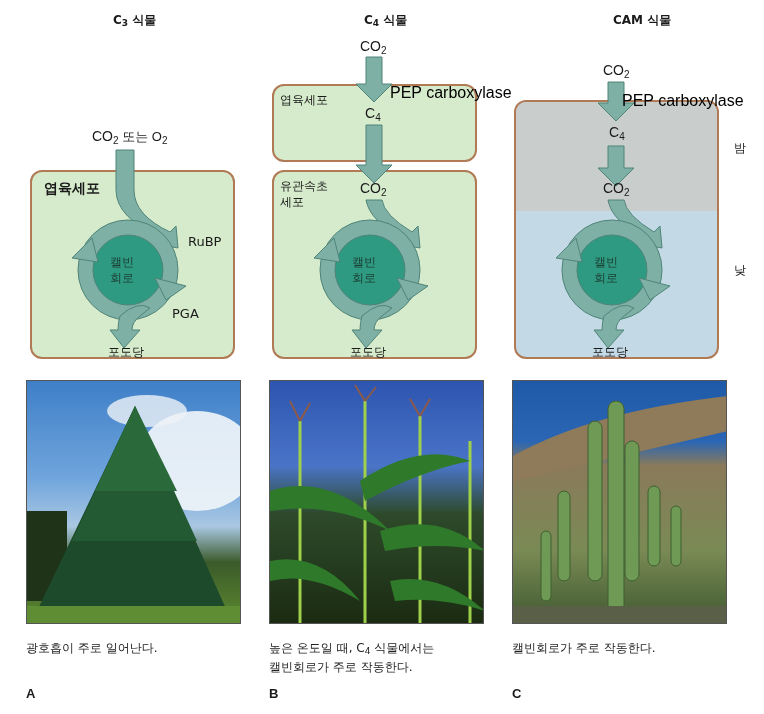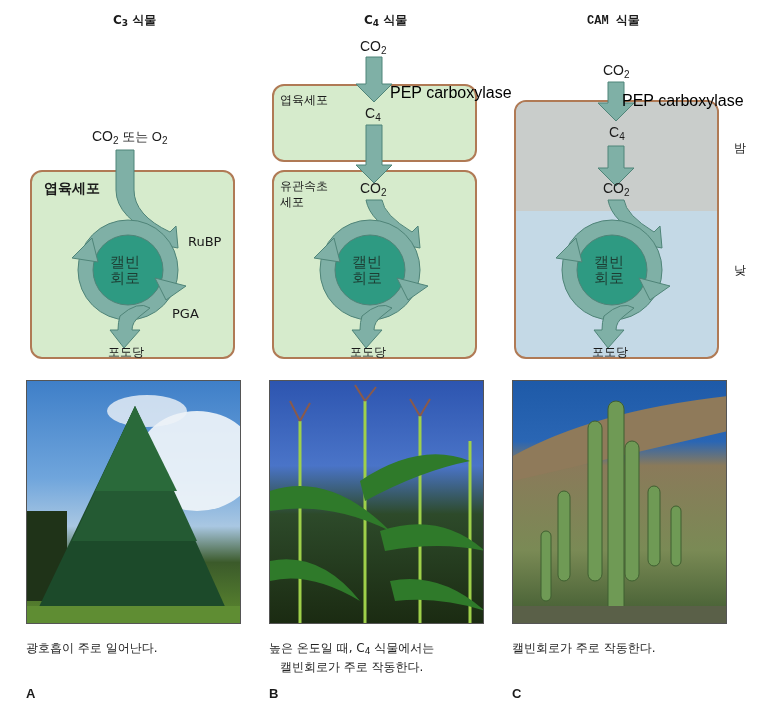--- a/index.html
+++ b/index.html
@@ -11,21 +11,21 @@
   .chem { font-size:14px; font-family:"Liberation Sans", sans-serif; white-space:nowrap; }
   .chem sub { font-size:10px; vertical-align:-3px; }
   .title sub { font-size:9px; vertical-align:-2px; }
   .red { color:#000000; font-size:16px; font-family:"Liberation Sans", sans-serif; white-space:nowrap; }
   .caption { font-size:12px; line-height:16px; color:#222; white-space:nowrap; }
   .caption sub { font-size:9px; vertical-align:-2px; }
   .letter { font-size:13px; font-weight:bold; font-family:"Liberation Sans", sans-serif; }
   .cell { position:absolute; border:2px solid #b07a55; border-radius:12px; background:#d6ebcc; box-sizing:border-box; }
   .photo { position:absolute; border:1px solid #555; box-sizing:border-box; overflow:hidden; }
   svg { position:absolute; left:0; top:0; overflow:visible; }
-  .cyclelbl { font-size:15px; color:#1d3d33; text-align:center; line-height:16px; white-space:nowrap; }
+  .cyclelbl { font-size:12px; color:#1d3d33; text-align:center; line-height:16px; white-space:nowrap; }
 </style>
 </head>
 <body>
 
 <div class="abs title" style="left:113px;top:12px;text-align:center;">
   <span>C</span><sub>3</sub><span> 식물</span>
 </div>
 
 <div class="abs chem" style="left:92px;top:128px;">
   <span>CO</span><sub>2</sub><span style="font-size:13px;"> 또는 O</span><sub>2</sub>
@@ -88,21 +88,21 @@
 </div>
 <div class="abs chem" style="left:360px;top:180px;">
   <span>CO</span><sub>2</sub>
 </div>
 <div class="abs cyclelbl" style="left:352px;top:254px;">
   <div>캘빈</div>
   <div>회로</div>
 </div>
 <div class="abs lbl" style="left:350px;top:344px;">포도당</div>
 
-<div class="abs title" style="left:587px;top:12px;font-family:Liberation Mono, monospace;">CAM 식물</div>
+<div class="abs title" style="left:613px;top:12px;">CAM 식물</div>
 <div class="abs chem" style="left:603px;top:62px;">
   <span>CO</span><sub>2</sub>
 </div>
 
 <div class="cell" style="left:514px;top:100px;width:205px;height:259px;background:#c4d9e6;overflow:hidden;">
   <div style="position:absolute;left:0;top:0;right:0;height:109px;background:#c9cdcb;"></div>
 </div>
 
 <svg width="764" height="714">
   <path d="M608 82 L624 82 L624 103 L634 103 L616 121 L598 103 L608 103 Z" fill="#7fb0a6" stroke="#4f8478" stroke-width="1"></path>
@@ -182,21 +182,21 @@
     </g>
     <rect x="0" y="225" width="215" height="19" fill="#5a6048"></rect>
   </svg>
 </div>
 
 <div class="abs caption" style="left:26px;top:640px;">
   <div>광호흡이 주로 일어난다.</div>
 </div>
 <div class="abs letter" style="left:26px;top:686px;">A</div>
 
-<div class="abs caption" style="left:269px;top:640px;text-align:center;">
+<div class="abs caption" style="left:269px;top:640px;">
   <div><span>높은 온도일 때, C</span><sub>4</sub><span> 식물에서는</span></div>
   <div>캘빈회로가 주로 작동한다.</div>
 </div>
 <div class="abs letter" style="left:269px;top:686px;">B</div>
 
 <div class="abs caption" style="left:512px;top:640px;">
   <div>캘빈회로가 주로 작동한다.</div>
 </div>
 <div class="abs letter" style="left:512px;top:686px;">C</div>
 

